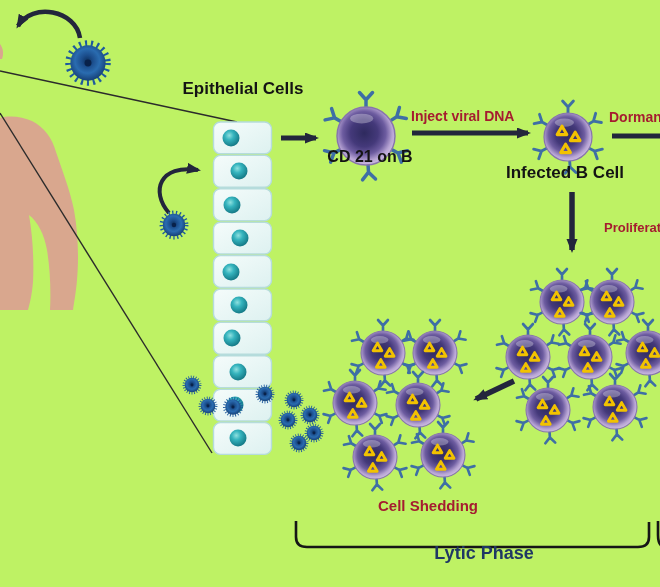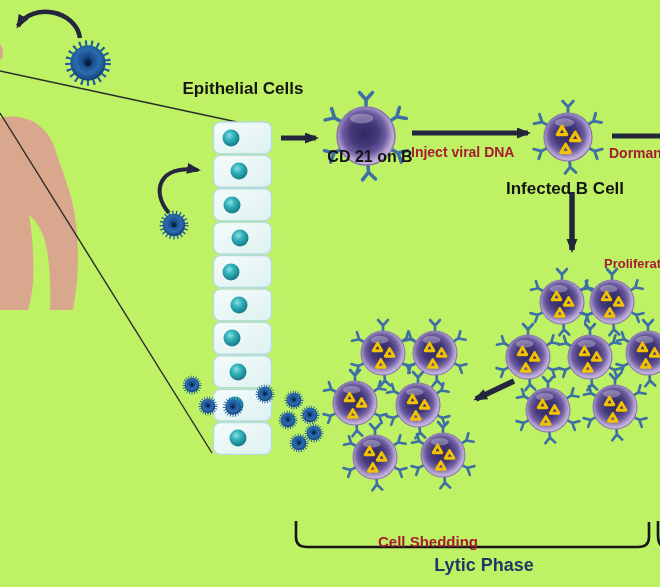--- a/index.html
+++ b/index.html
@@ -3,21 +3,21 @@
 <meta charset="utf-8">
 <style>
   html,body{margin:0;padding:0;background:#fff;}
   .canvas{
     position:relative;width:660px;height:587px;background:#bef264;
     overflow:hidden;font-family:"Liberation Sans","DejaVu Sans",sans-serif;text-decoration:underline;
   }
   .canvas svg{position:absolute;left:0;top:0;}
   .lbl{position:absolute;font-weight:bold;white-space:nowrap;line-height:1.1;}
   .lbl.black{color:#141414;}
-  .lbl.red{color:#a51c30;margin-top:36px;}
+  .lbl.red{color:#a51c30;}
   .lbl.navy{color:#1f3864;}
   .ctr{text-align:center;}
 </style>
 </head>
 <body>
 
 <div class="canvas">
 
   <svg width="660" height="587" viewBox="0 0 660 587">
     <defs>
@@ -185,20 +185,20 @@
   </svg>
 
   <div class="lbl black ctr" style="left:175px;top:80px;width:136px;font-size:17px;">Epithelial Cells</div>
 
   <div class="lbl black ctr" style="left:318px;top:148px;width:104px;font-size:16px;">CD 21 on B</div>
 
   <div class="lbl red" style="left:411px;top:109px;font-size:14px;">Inject viral DNA</div>
 
   <div class="lbl red" style="left:609px;top:110px;font-size:14px;">Dormant</div>
 
-  <div class="lbl black ctr" style="left:490px;top:164px;width:150px;font-size:17px;margin-top:16px;">Infected B Cell</div>
+  <div class="lbl black ctr" style="left:490px;top:164px;width:150px;font-size:17px;">Infected B Cell</div>
 
   <div class="lbl red" style="left:604px;top:221px;font-size:13px;">Proliferation</div>
 
   <div class="lbl red ctr" style="left:357px;top:498px;width:142px;font-size:15px;">Cell Shedding</div>
 
-  <div class="lbl navy ctr" style="left:414px;top:556px;width:140px;font-size:18px;">Lytic Phase</div>
+  <div class="lbl navy ctr" style="left:414px;top:544px;width:140px;font-size:18px;">Lytic Phase</div>
 </div>
 
 </body></html>

